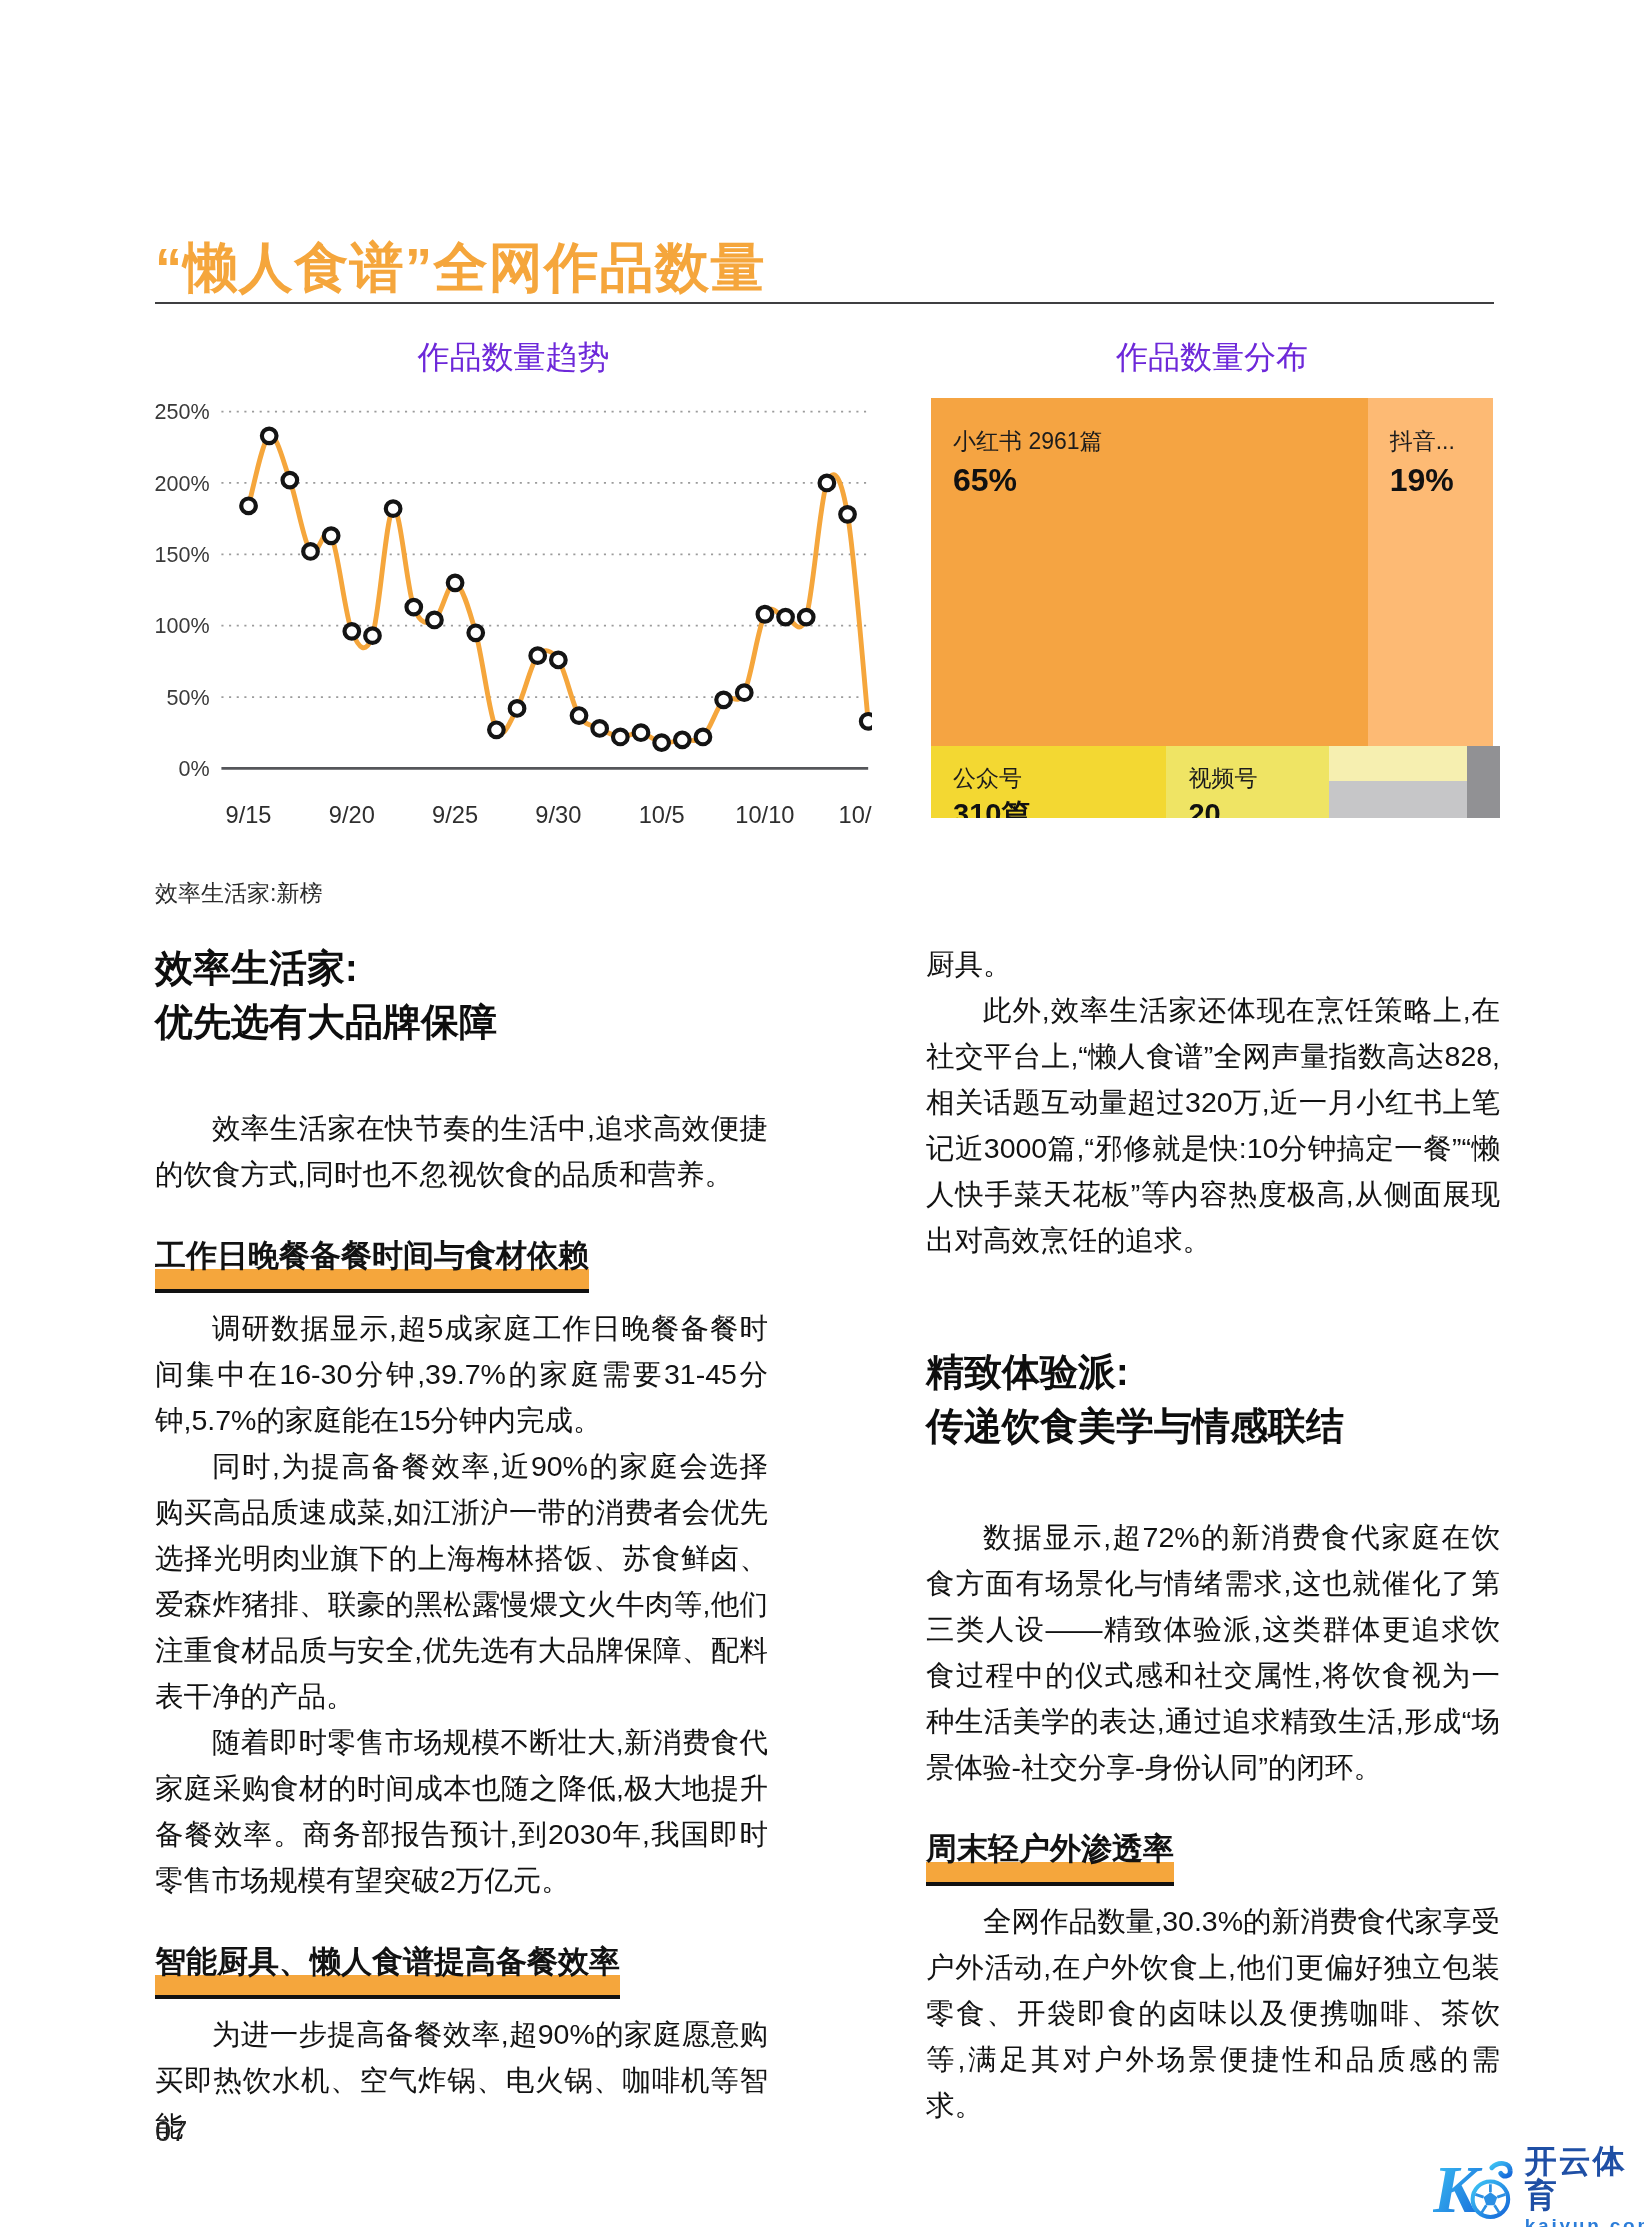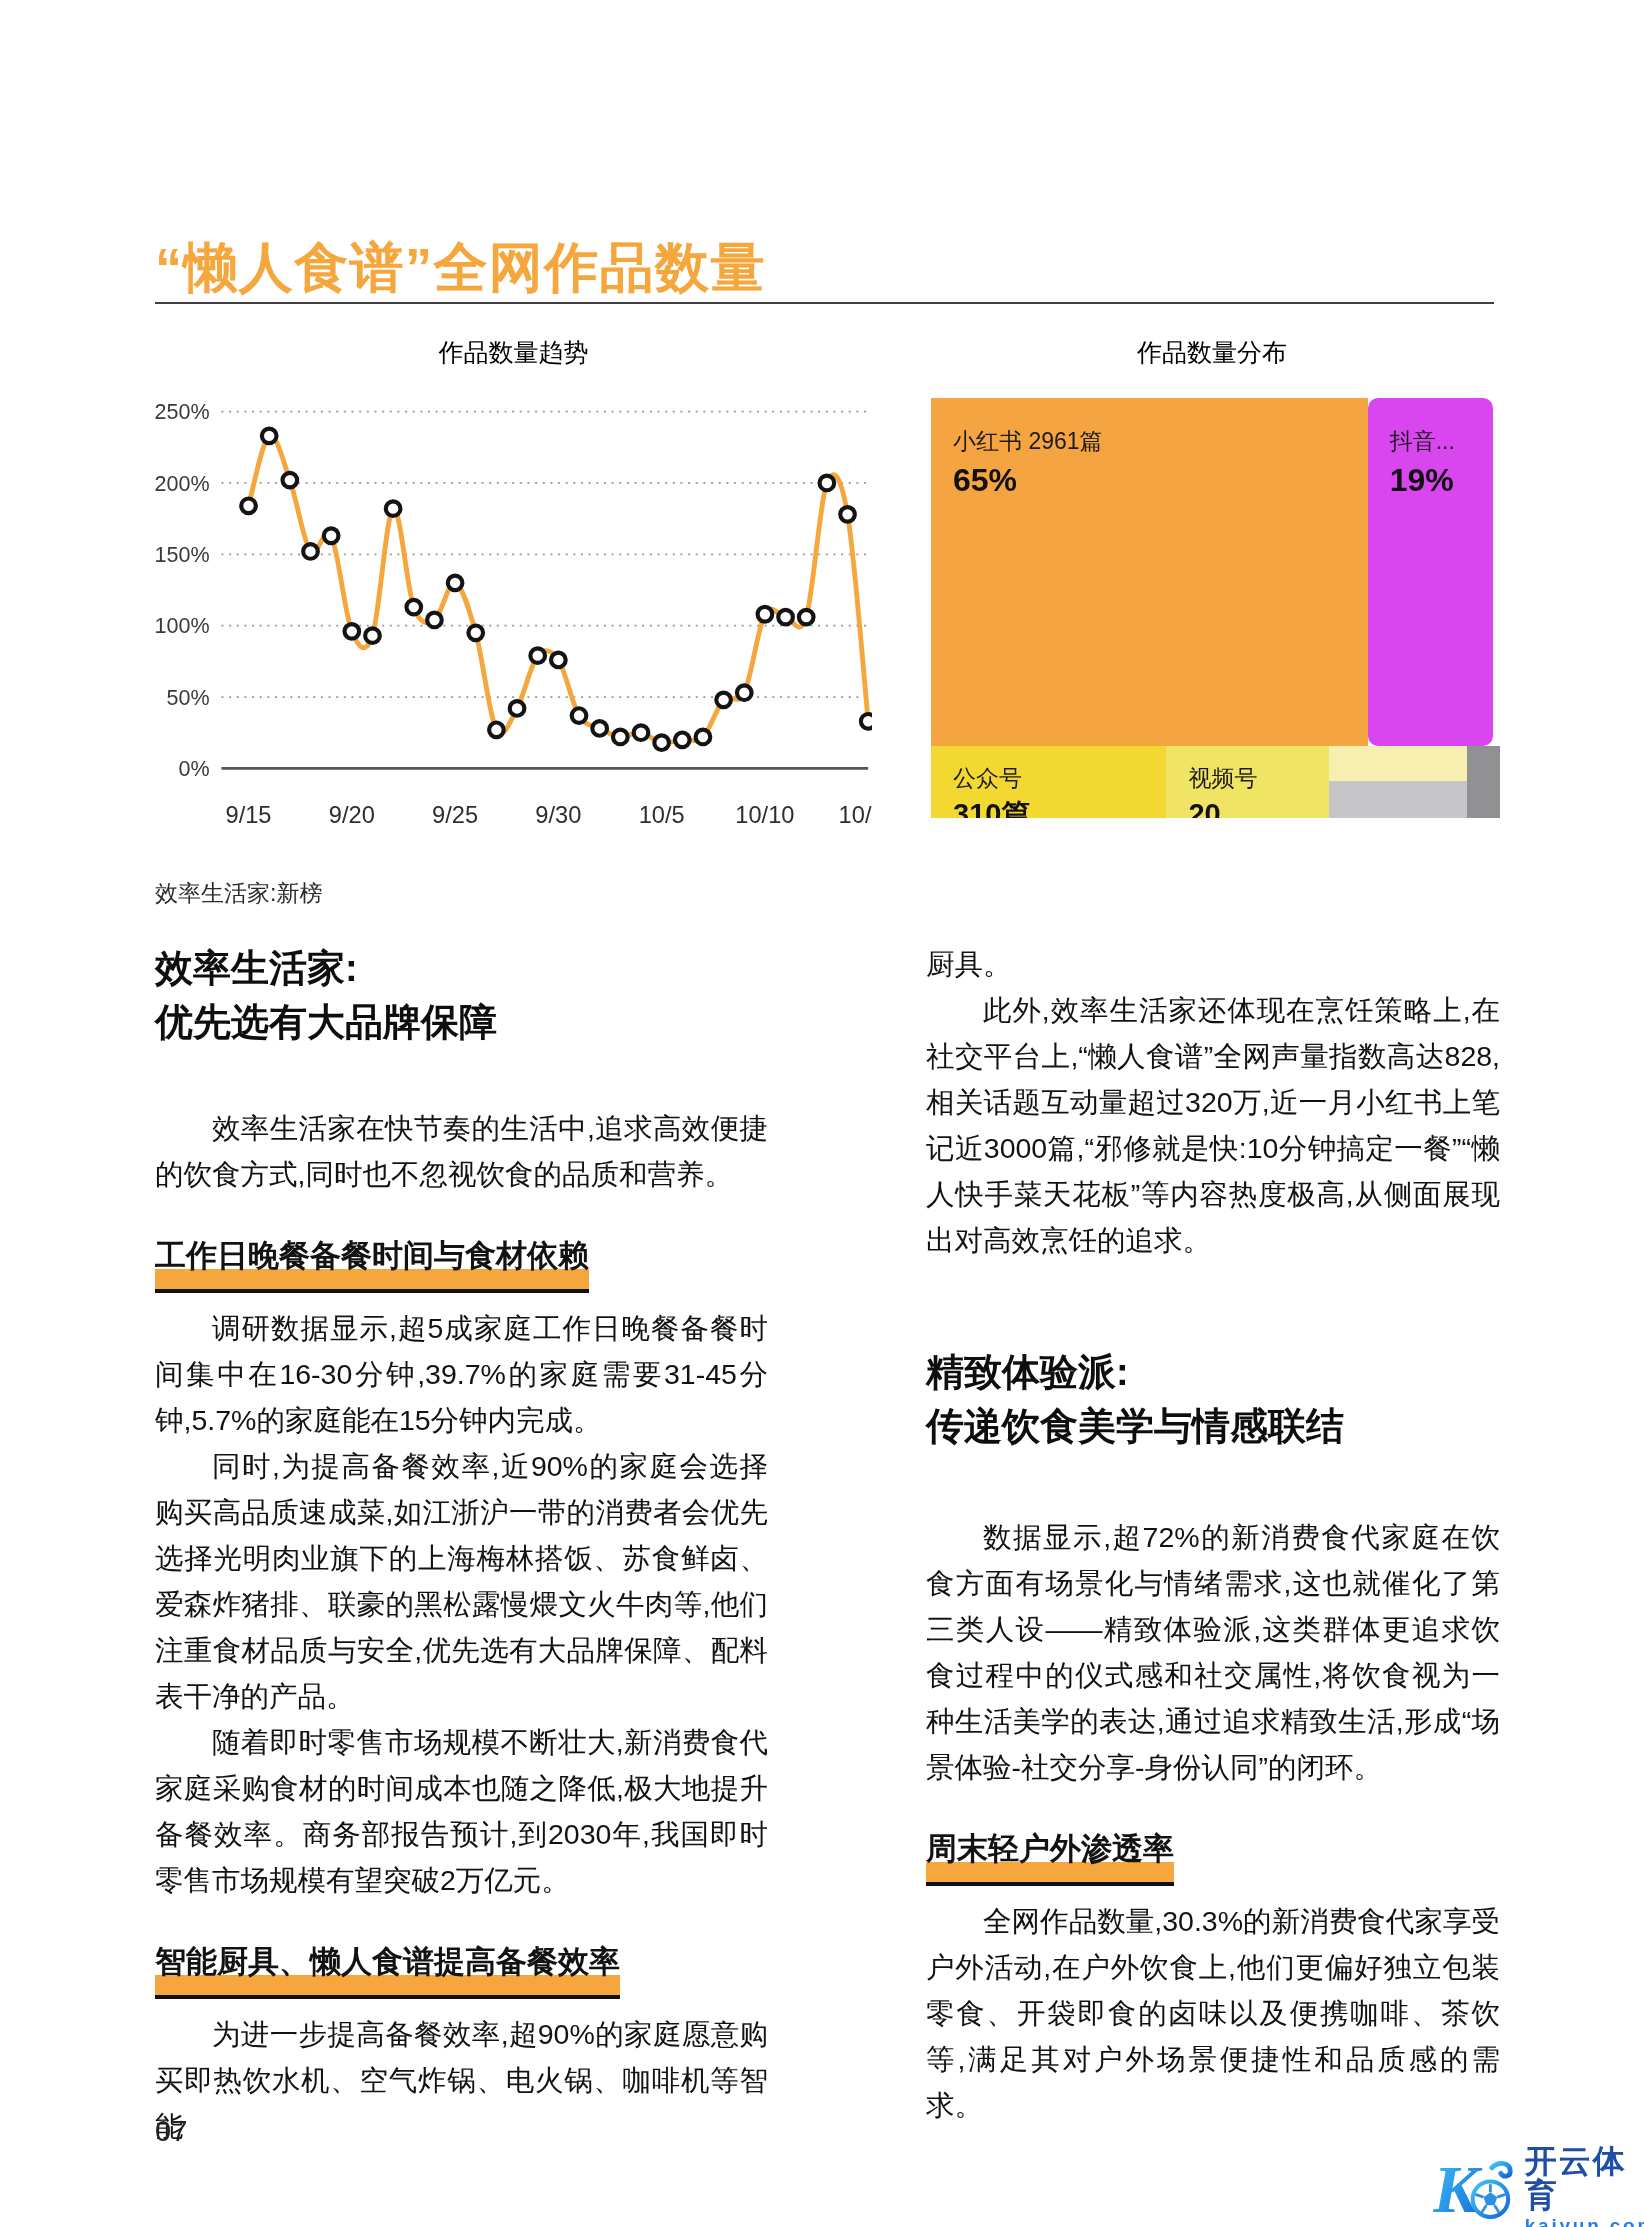--- a/index.html
+++ b/index.html
@@ -7,21 +7,21 @@
     position:relative;width:1644px;height:2227px;background:#ffffff;overflow:hidden;
     font-family:"Liberation Sans","DejaVu Sans",sans-serif;color:#141414;
   }
   .abs{position:absolute;}
   
   .page-title{
     left:155px;top:232px;font-size:54px;font-weight:800;color:#F5A63C;letter-spacing:1.4px;
   }
   .header-rule{left:155px;top:302px;width:1339px;height:2.1px;background:#3f3f41;}
   
-  .chart-title{font-size:25px;font-weight:500;color:#000000;text-align:center;}
+  .chart-title{font-size:32px;font-weight:500;color:#6d28d9;text-align:center;}
   .chart-title.trend{left:155px;top:336px;width:717px;}
   .chart-title.dist{left:931px;top:336px;width:562px;}
   
   #trend-svg{left:155px;top:381px;}
   
   .treemap{left:931px;top:398px;width:562px;height:420px;}
   .tm-block{position:absolute;box-sizing:border-box;padding:29px 11px 0 22px;overflow:hidden;}
   .tm-label{font-size:23px;color:#1c1c1c;line-height:1.25;}
   .tm-value{font-size:32px;font-weight:800;color:#111;margin-top:7px;line-height:1.1;}
   .tm-block.small .tm-label{font-size:23px;}
@@ -112,21 +112,21 @@
       <circle cx="965.6" cy="146.60000000000002" r="10.5" fill="#ffffff" stroke="#141414" stroke-width="6"></circle>
       <circle cx="995.3" cy="191.74400000000003" r="10.5" fill="#ffffff" stroke="#141414" stroke-width="6"></circle>
       <circle cx="1025" cy="489.284" r="10.5" fill="#ffffff" stroke="#141414" stroke-width="6"></circle>
     </svg>
 
   <div class="abs treemap">
     <div class="tm-block" style="left: 0px; top: 0px; width: 77.7%; height: 82.9%; background: rgb(245, 164, 66);">
       <div class="tm-label">小红书 2961篇</div>
       <div class="tm-value">65%</div>
     </div>
-    <div class="tm-block" style="left: 77.7%; top: 0px; width: 22.3%; height: 82.9%; background: #d946ef; border-radius: 10px;">
+    <div class="tm-block" style="left: 77.7%; top: 0px; width: 22.3%; height: 82.9%; background: #fdba74;">
       <div class="tm-label">抖音...</div>
       <div class="tm-value">19%</div>
     </div>
     <div class="tm-block small" style="left: 0px; top: 82.9%; width: 41.9%; height: 17.1%; background: rgb(243, 216, 50);">
       <div class="tm-label">公众号</div>
       <div class="tm-value">310篇</div>
     </div>
     <div class="tm-block small" style="left: 41.9%; top: 82.9%; width: 29%; height: 17.1%; background: rgb(239, 228, 100);">
       <div class="tm-label">视频号</div>
       <div class="tm-value">20...</div>

